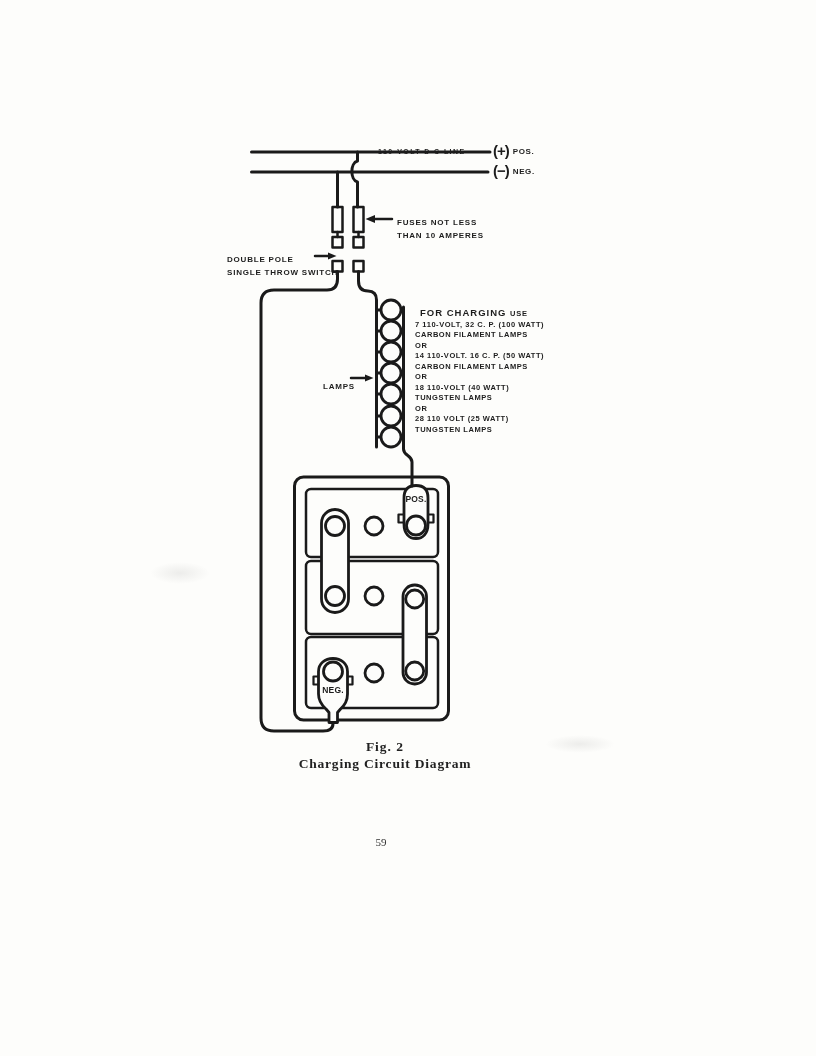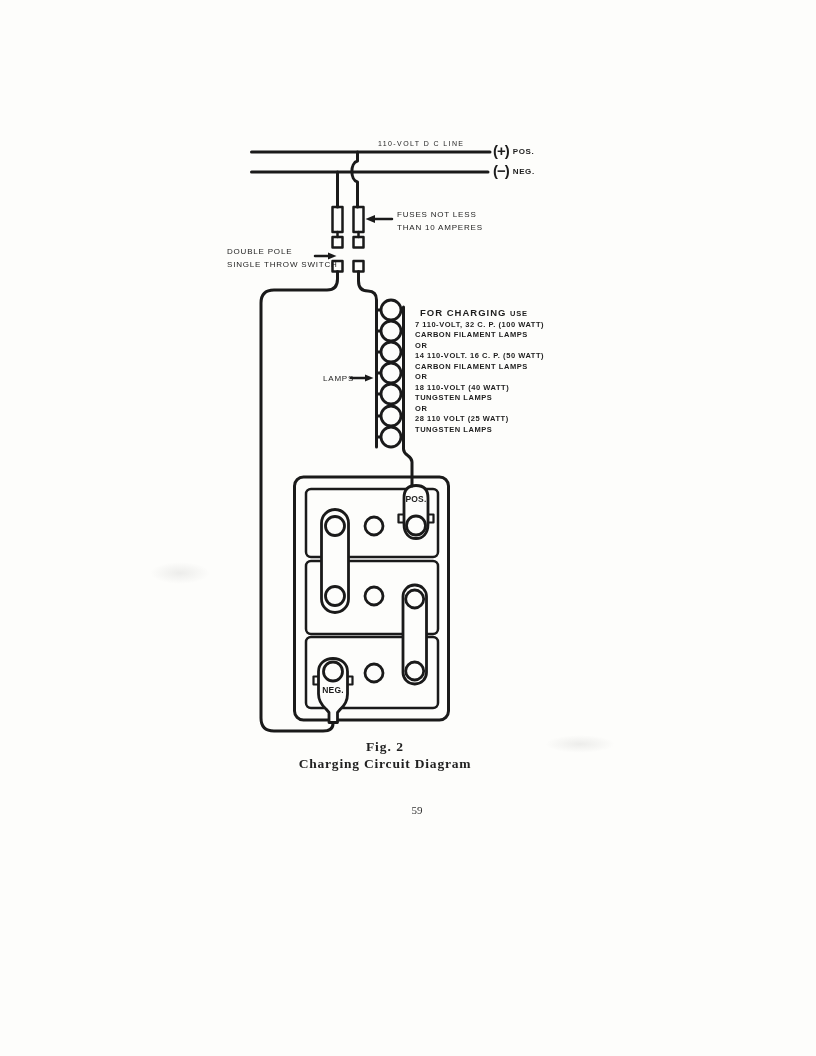--- a/index.html
+++ b/index.html
@@ -7,26 +7,27 @@
     position:relative;
     width:816px;height:1056px;
     background:#fdfdfb;
     overflow:hidden;
     font-family:"Liberation Sans",sans-serif;
     color:#1d1d1d;
   }
   .page svg{position:absolute;left:0;top:0;}
   .lbl{
     position:absolute;
-    font-weight:normal;
+    font-weight:bold;
     font-size:8px;
     letter-spacing:0.8px;
     line-height:13px;
     white-space:nowrap;
     color:#1d1d1d;
+    margin-top:8px;
   }
   .tiny{font-size:7px;letter-spacing:1.4px;}
   .polarity{
     position:absolute;display:flex;align-items:center;gap:4px;white-space:nowrap;
   }
   .polarity .sym{font-size:15px;font-weight:bold;letter-spacing:-1px;}
   .polarity .word{font-size:8px;font-weight:bold;letter-spacing:0.6px;padding-top:2px;}
   .charging-head{
     position:absolute;font-weight:bold;font-size:9.5px;letter-spacing:1px;white-space:nowrap;
   }
@@ -193,18 +194,18 @@
     <div>28 110 VOLT (25 WATT)</div>
     <div>TUNGSTEN LAMPS</div>
   </div>
 
   <div class="term-label" style="left:403px;top:494px;width:26px;">POS.</div>
   <div class="term-label" style="left:318px;top:685px;width:30px;">NEG.</div>
 
   <div class="caption fig" style="top:739px;">Fig. 2</div>
   <div class="caption figtitle" style="top:756px;">Charging Circuit Diagram</div>
 
-  <div class="pageno" style="top:804px;padding-left:36px;">59</div>
+  <div class="pageno" style="top:836px;">59</div>
 
   <div class="smudge" style="left:150px;top:562px;width:60px;height:22px;"></div>
   <div class="smudge" style="left:545px;top:735px;width:70px;height:18px;"></div>
 
 </div>
 
 </body></html>

